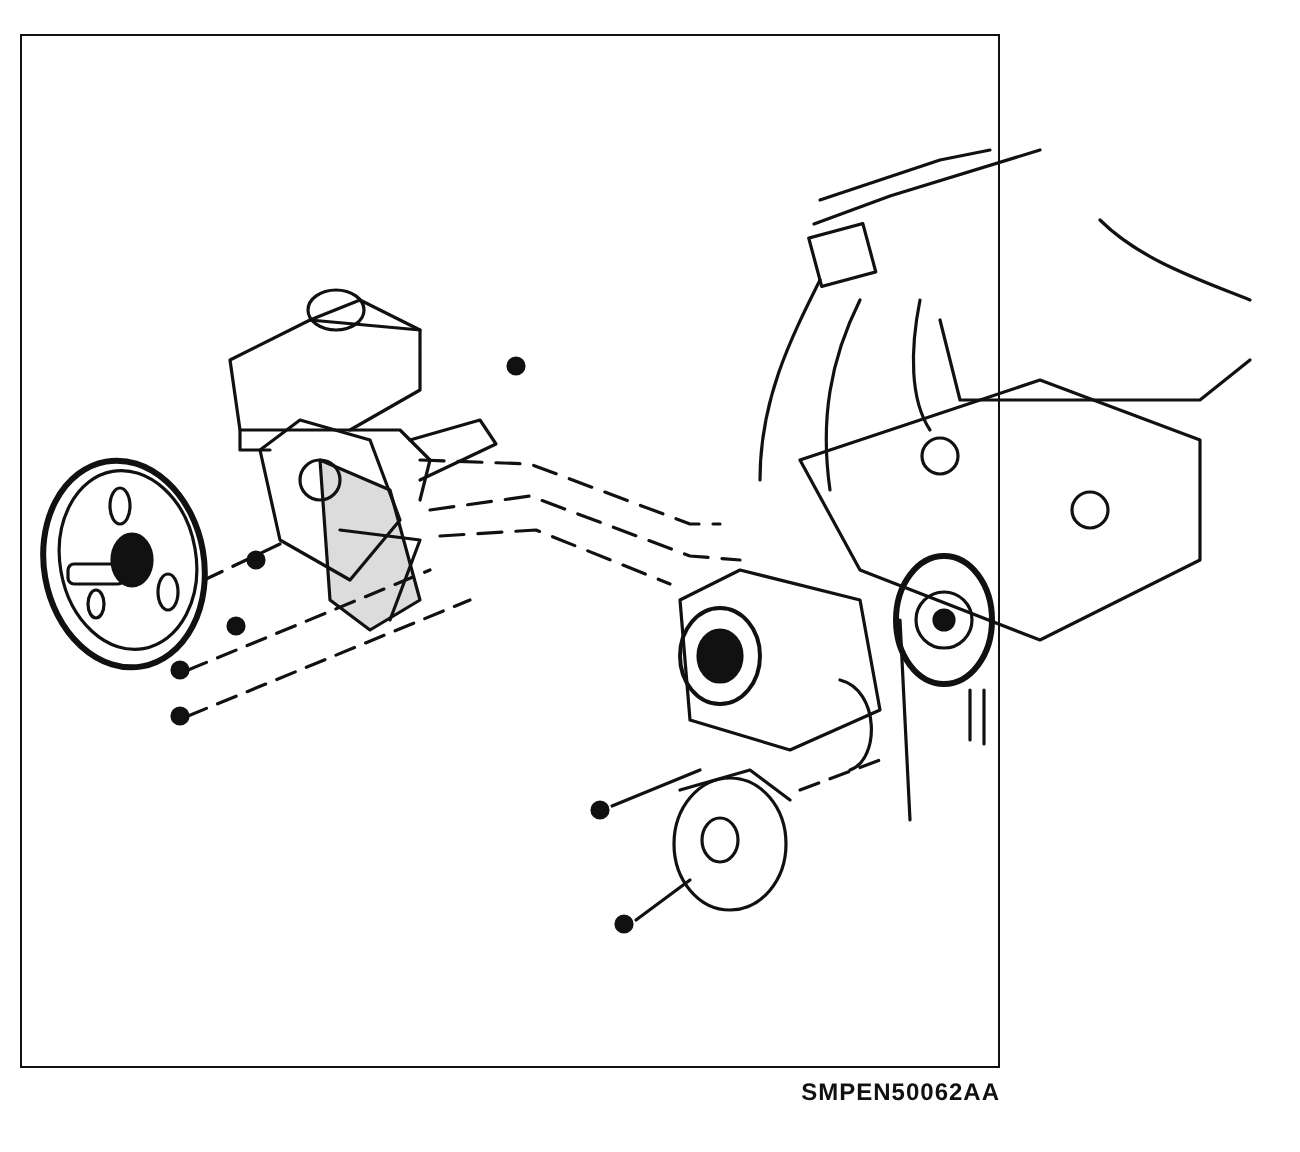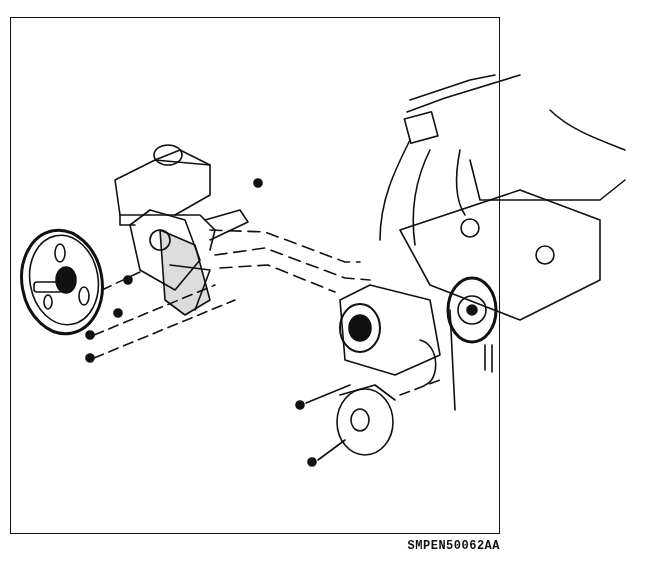--- a/index.html
+++ b/index.html
@@ -1,19 +1,19 @@
 <!DOCTYPE html>
 <html><head>
 <meta charset="utf-8">
 <style>
   html,body{margin:0;padding:0;background:#fff;}
   body{width:650px;height:576px;position:relative;overflow:hidden;font-family:"DejaVu Sans",sans-serif;}
   .frame{position:absolute;left:10px;top:17px;width:490px;height:517px;border:1.5px solid #111;box-sizing:border-box;}
   .drawing{position:absolute;left:0;top:0;}
-  .ref-label{position:absolute;right:150px;top:539px;font-family:Liberation Mono, monospace;font-weight:bold;font-size:12px;letter-spacing:0.5px;color:#111;}
+  .ref-label{position:absolute;right:150px;top:539px;font-family:Liberation Sans, sans-serif;font-weight:bold;font-size:12px;letter-spacing:0.5px;color:#111;}
 </style>
 </head>
 <body>
 
 <div class="frame"></div>
 
 <svg class="drawing" width="650" height="576" viewBox="0 0 650 576" fill="none" stroke="#111" stroke-width="1.6" stroke-linecap="round" stroke-linejoin="round">
 
   <g>
     <ellipse cx="62" cy="282" rx="40" ry="52" transform="rotate(-10 62 282)" stroke-width="3"></ellipse>

